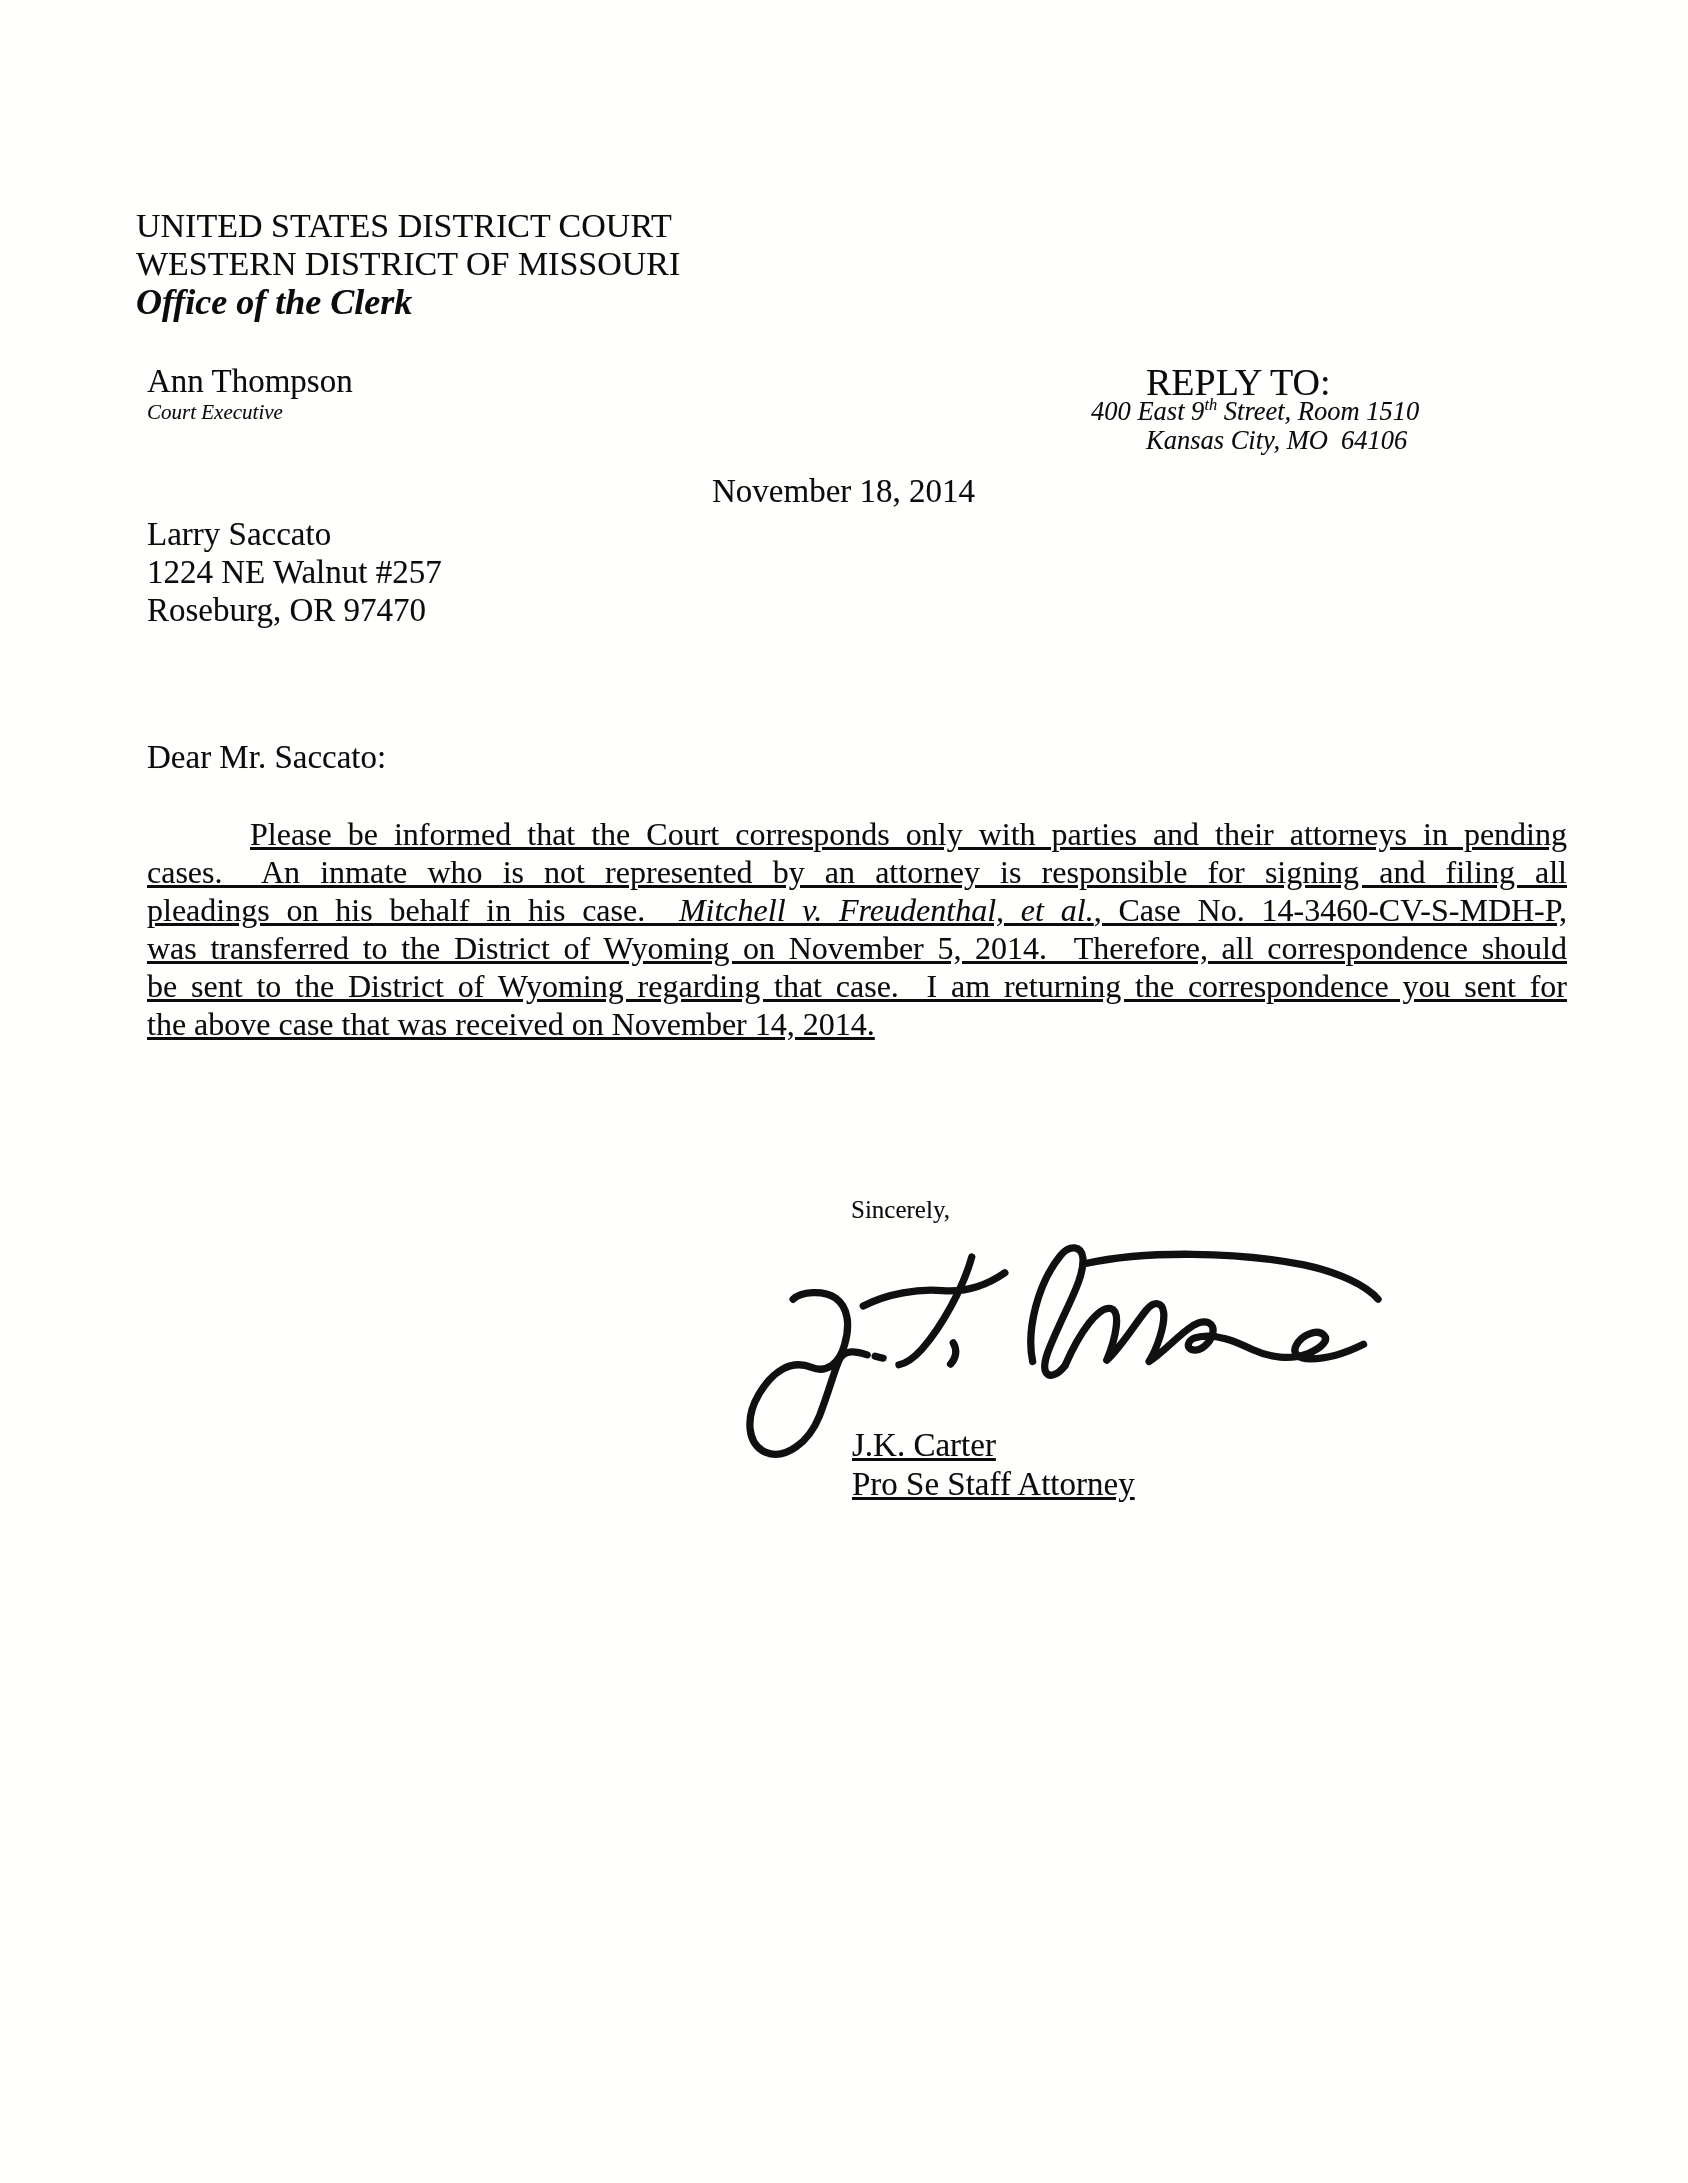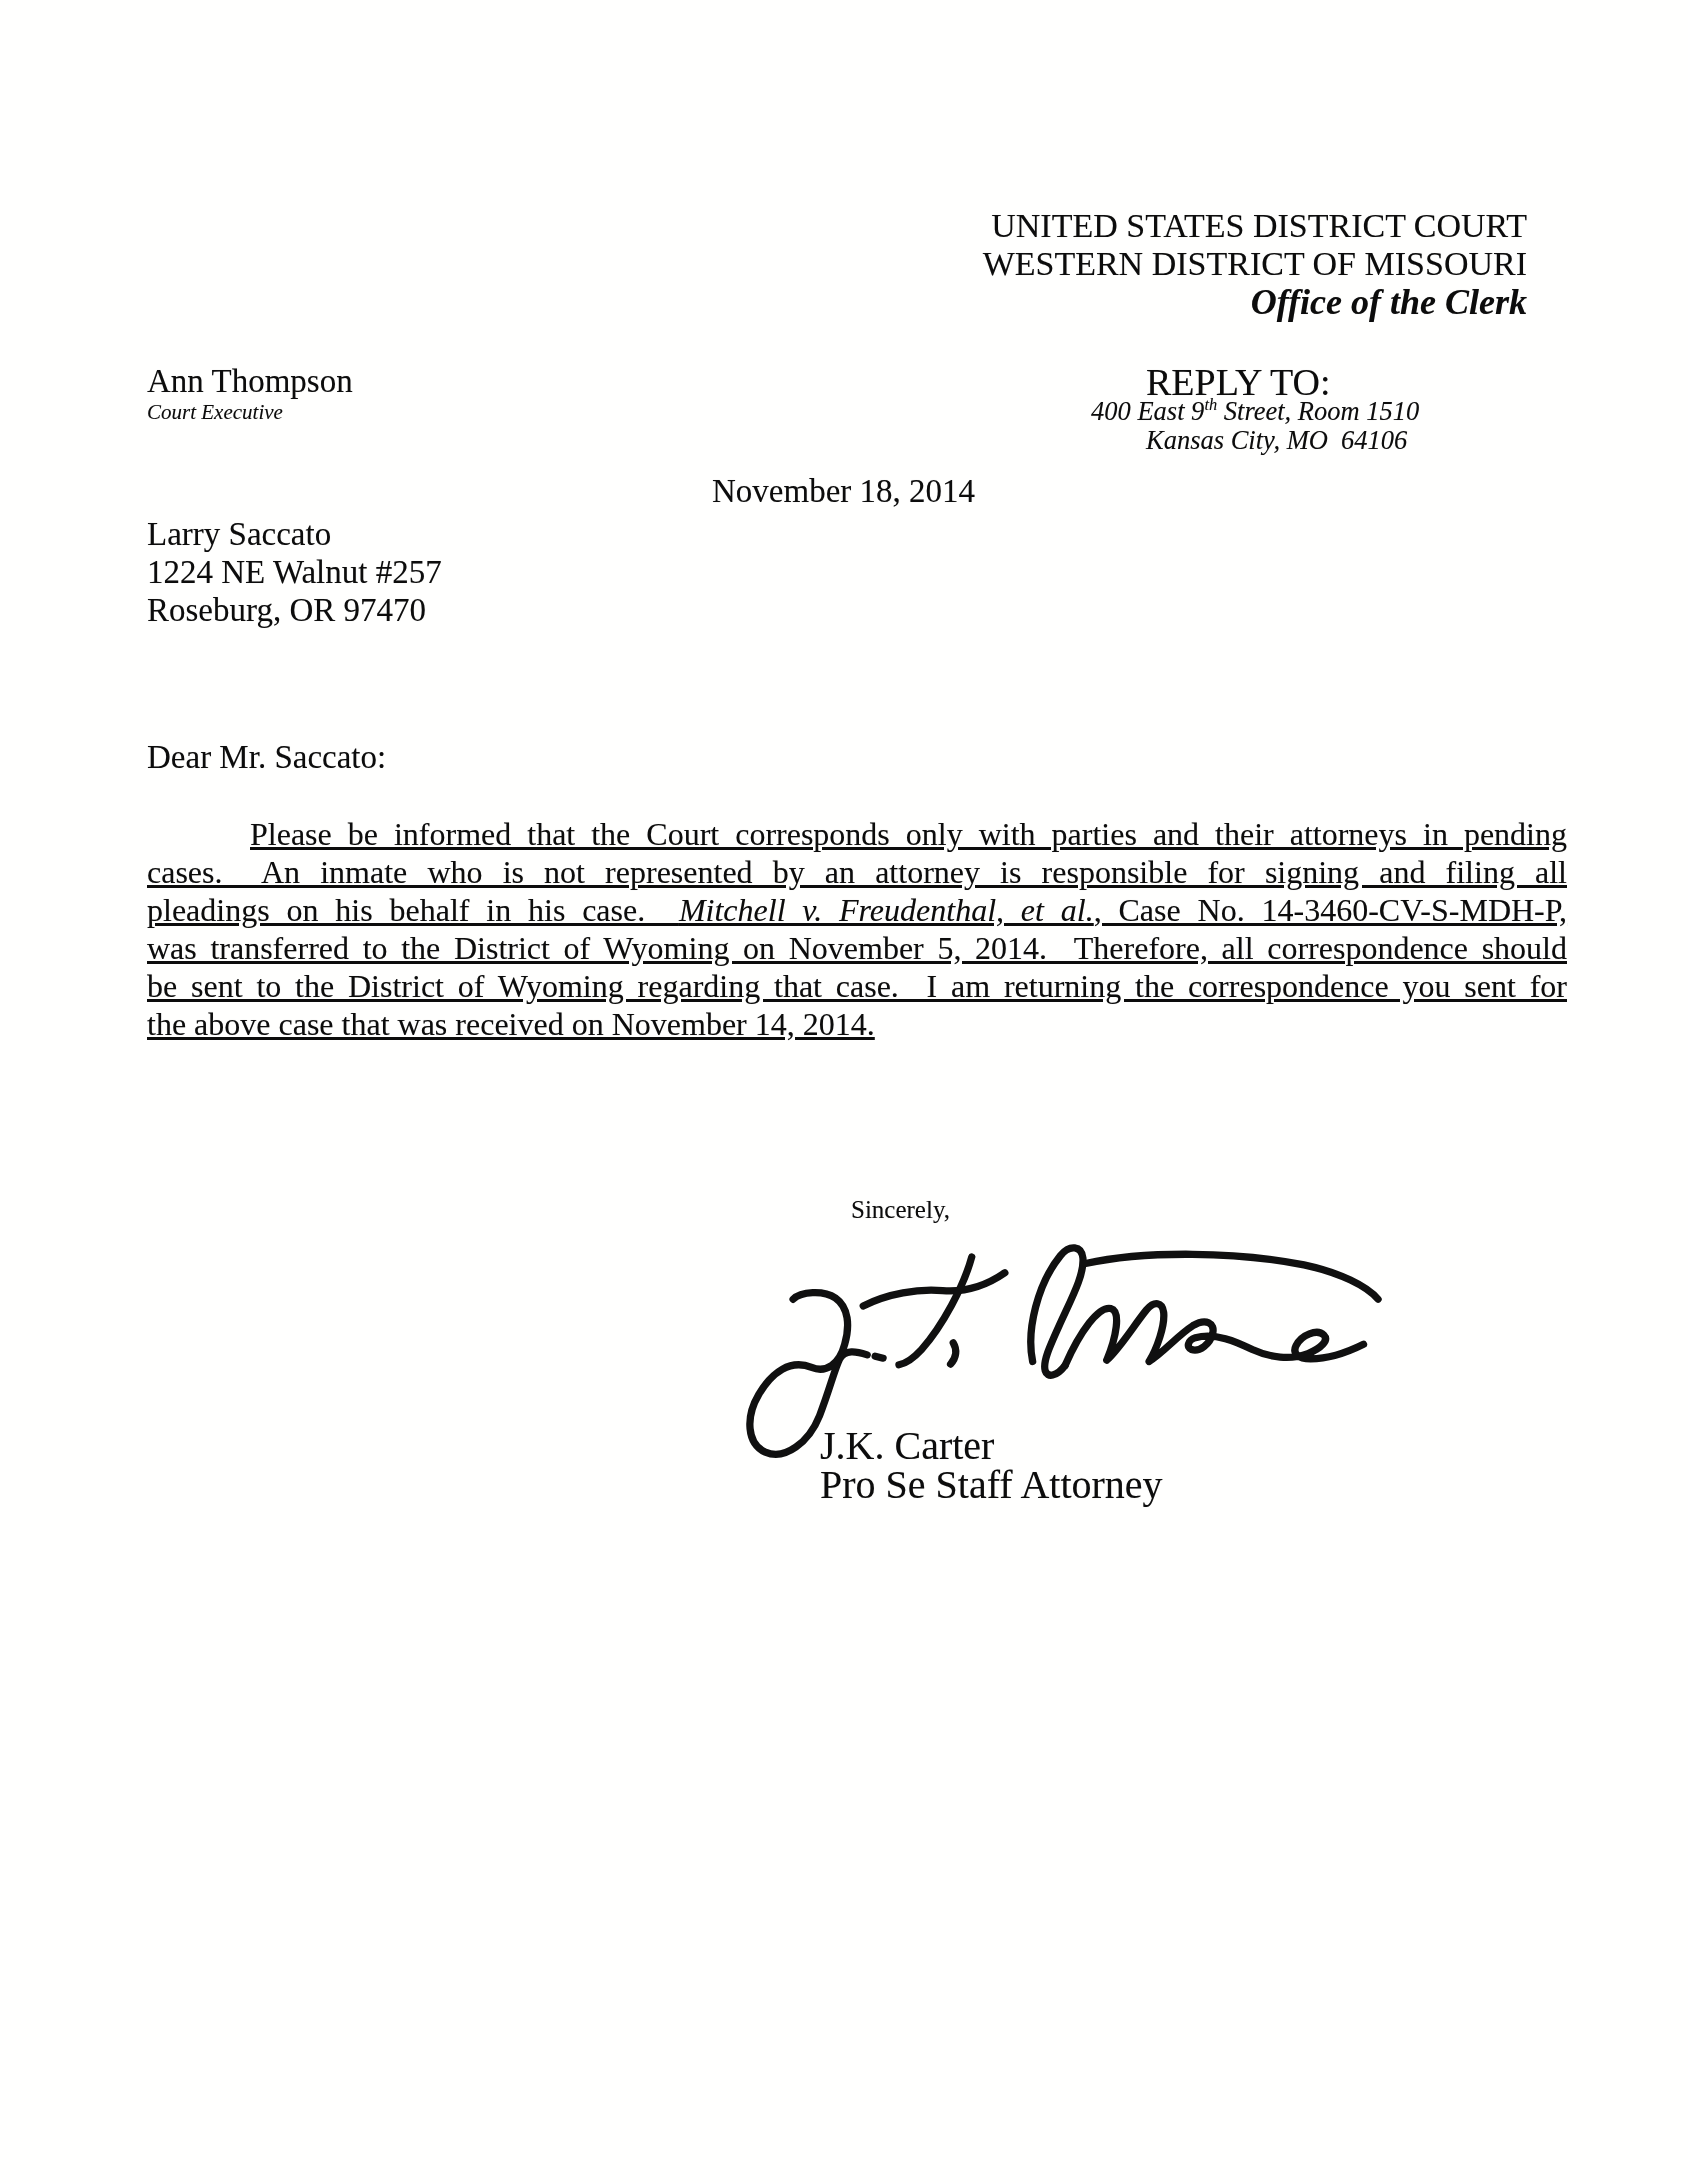--- a/index.html
+++ b/index.html
@@ -7,21 +7,21 @@
     position:relative;
     width:1689px;height:2183px;
     background:#fffffe;
     font-family:"Liberation Serif", serif;
     color:#0c0c0c;
     overflow:hidden;
     text-shadow:0 0 0.7px rgba(0,0,0,0.28);
   }
   .abs{position:absolute;}
   
-  .letterhead{left:136px;top:207px;width:1391px;text-align:right;font-size:34px;line-height:38px;}
+  .letterhead{left:136px;top:207px;width:1391px;text-align:left;font-size:34px;line-height:38px;}
   .letterhead .clerk{font-weight:bold;font-style:italic;font-size:36px;}
   
   .sender-name{left:147px;top:363px;font-size:33px;}
   .sender-title{left:147px;top:400px;font-size:21px;font-style:italic;}
   
   .reply-label{left:1146px;top:360px;font-size:38px;}
   .reply-addr1{left:1091px;top:396px;font-size:26.5px;font-style:italic;white-space:pre;}
   .reply-addr2{left:1146px;top:425px;font-size:26.5px;font-style:italic;white-space:pre;}
   sup{font-size:0.62em;line-height:0;}
   
@@ -37,21 +37,21 @@
     text-align-last:justify;
     text-justify:inter-word;
     white-space:pre-wrap;
   }
   .body-line.first{text-indent:103px;}
   .body-line.last{text-align-last:left;}
   
   .valediction{left:851px;top:1196px;font-size:25px;}
   .sig-svg{left:715px;top:1225px;width:675px;height:265px;}
   .sig-svg path{fill:none;stroke:#101010;stroke-width:11;stroke-linecap:round;stroke-linejoin:round;}
-  .sig-block{left:820px;top:1426px;font-size:40px;line-height:39px;}
+  .sig-block{left:852px;top:1426px;font-size:33px;line-height:39px;text-decoration:underline;}
 </style>
 </head>
 <body>
 
 <div class="page">
 
   <div class="abs letterhead">
     <div>UNITED STATES DISTRICT COURT</div>
     <div>WESTERN DISTRICT OF MISSOURI</div>
     <div class="clerk">Office of the Clerk</div>

